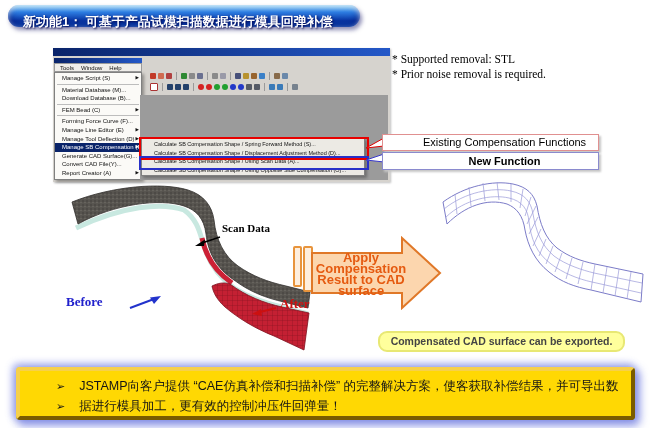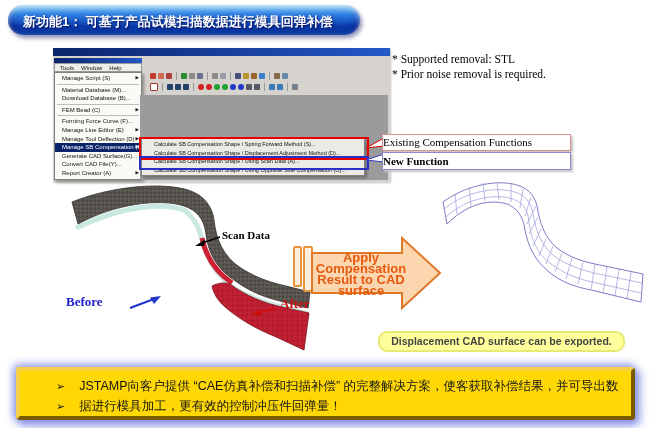--- a/index.html
+++ b/index.html
@@ -1,21 +1,21 @@
 <!DOCTYPE html>
 <html><head>
 <meta charset="utf-8">
 <style>
   html,body{margin:0;padding:0;background:#e8e8e8;}
   .stage{position:relative;width:651px;height:428px;background:#ffffff;overflow:hidden;
          font-family:"Liberation Sans",sans-serif;}
   .abs{position:absolute;}
 
   
-  .banner{left:8px;top:5px;width:352px;height:30px;border-radius:16px;
+  .banner{left:8px;top:5px;width:352px;height:22px;border-radius:16px;
     background:linear-gradient(180deg,#8ed4f8 0%,#2e7ee2 32%,#0a3db0 72%,#1160d4 100%);
     box-shadow:2px 3px 4px rgba(30,30,110,.5), inset 0 2px 5px rgba(255,255,255,.65),
                inset 0 -5px 9px rgba(0,0,90,.5);}
   .banner span{display:block;line-height:33px;padding-left:15px;color:#fff;font-weight:bold;
     font-size:13px;text-shadow:1px 1px 2px rgba(0,0,70,.85);white-space:nowrap;}
 
   
   .app{left:53px;top:48px;width:337px;height:134px;background:#d6d3ce;
        box-shadow:1px 1px 2px rgba(0,0,0,.25);}
   .titlebar{position:absolute;left:0;top:0;right:0;height:8px;
@@ -42,32 +42,32 @@
   .workspace{position:absolute;left:87px;top:47px;right:2px;bottom:2px;background:#9b9b9b;}
 
   .submenu{position:absolute;left:88px;top:90px;width:224px;height:38px;background:#eceae4;
     border:1px solid #808080;box-shadow:2px 2px 3px rgba(0,0,0,.3);font-size:5.5px;
     box-sizing:border-box;padding-top:1px;}
   .smi{height:8.6px;line-height:8.6px;padding-left:12px;color:#111;white-space:nowrap;overflow:hidden;}
   .redbox{left:139px;top:137px;width:226px;height:19px;border:2px solid #e80000;}
   .bluebox{left:139px;top:156px;width:226px;height:10px;border:2px solid #2830c8;}
 
   
-  .callout{background:#fff;font-family:Liberation Serif, serif;
-    box-shadow:2px 2px 2px #c6c6c6;color:#000;}
+  .callout{background:#fff;text-align:center;font-family:Liberation Sans, sans-serif;
+    box-shadow:2px 2px 2px #c6c6c6;color:#000;padding-left:28px;}
   .callout.existing{left:382px;top:134px;width:187px;height:15px;line-height:15px;
     border:1px solid #e09090;font-size:11px;}
   .callout.newfn{left:382px;top:152px;width:187px;height:16px;line-height:16px;
     border:1px solid #8a8ace;font-size:11px;font-weight:bold;}
 
   .notes{left:392px;top:52px;font-family:"Liberation Serif",serif;font-size:11.5px;
     line-height:15px;color:#000;}
 
   
-  .scan-label{left:222px;top:229px;font:bold 11px "Liberation Serif",serif;color:#000;}
+  .scan-label{left:222px;top:222px;font:bold 11px "Liberation Serif",serif;color:#000;}
   .before-label{left:66px;top:294px;font:bold 13px "Liberation Serif",serif;color:#2020cc;}
   .after-label{left:280px;top:296px;font:bold 13px "Liberation Serif",serif;color:#cc1010;}
 
   .bar1{left:293px;top:246px;width:5px;height:37px;border:2px solid #e8943c;
         background:#feeedd;border-radius:2px;}
   .bar2{left:303px;top:246px;width:6px;height:42px;border:2px solid #e8943c;
         background:#feeedd;border-radius:2px;}
   .arrow-text{left:313px;top:252px;width:96px;text-align:center;font-weight:bold;
     font-size:13px;line-height:11px;color:#e55a10;}
 
@@ -248,21 +248,21 @@
              C100,89 93,74 90,58 C88,44 82,36 72,32 C52,26 30,34 12,52 Z" fill="#ffffff" stroke="#7c7cc8" stroke-width="1"></path>
     <path d="M9,37 C30,20 58,15 76,19 C90,22 96,30 98,42 C101,59 106,73 119,84 C131,93 147,98 159,101 L207,111" fill="none" stroke="#9a9ad8" stroke-width="0.7"></path>
     <path d="M11,45 C30,27 57,22 74,26 C87,29 93,37 94,50 C96,66 101,81 116,92 C128,101 143,107 157,110 L206,121" fill="none" stroke="#9a9ad8" stroke-width="0.7"></path>
     <path d="M20,22 L22,42 M34,15 L36,34 M48,11 L50,29 M62,10 L64,28 M76,12 L76,30
              M88,17 L85,36 M96,25 L90,44 M101,34 L92,52 M103,45 L94,62 M106,57 L98,74
              M111,67 L104,84 M118,74 L111,92 M127,81 L120,100 M137,86 L131,107
              M148,90 L143,112 M160,92 L156,118 M172,95 L168,121 M184,97 L180,124 M196,100 L192,127" fill="none" stroke="#9a9ad8" stroke-width="0.7"></path>
   </svg>
 
   <div class="abs export-note">
-    <span>Displacement CAD surface can be exported.</span>
+    <span>Compensated CAD surface can be exported.</span>
   </div>
 
   <div class="abs footer">
     <div class="fline">
       <span class="bullet">➢</span>
       <span>JSTAMP向客户提供 “CAE仿真补偿和扫描补偿” 的完整解决方案，使客获取补偿结果，并可导出数</span>
     </div>
     <div class="fline">
       <span class="bullet">➢</span>
       <span>据进行模具加工，更有效的控制冲压件回弹量！</span>

